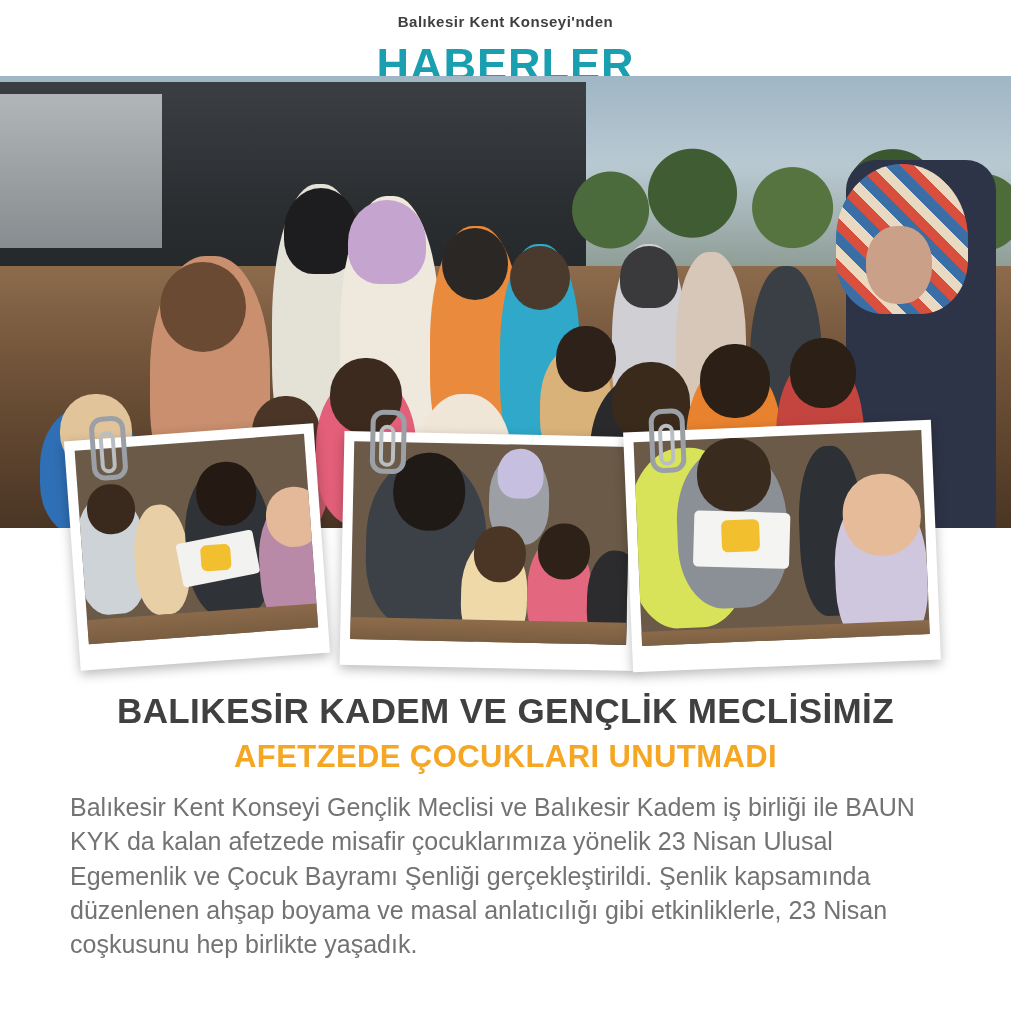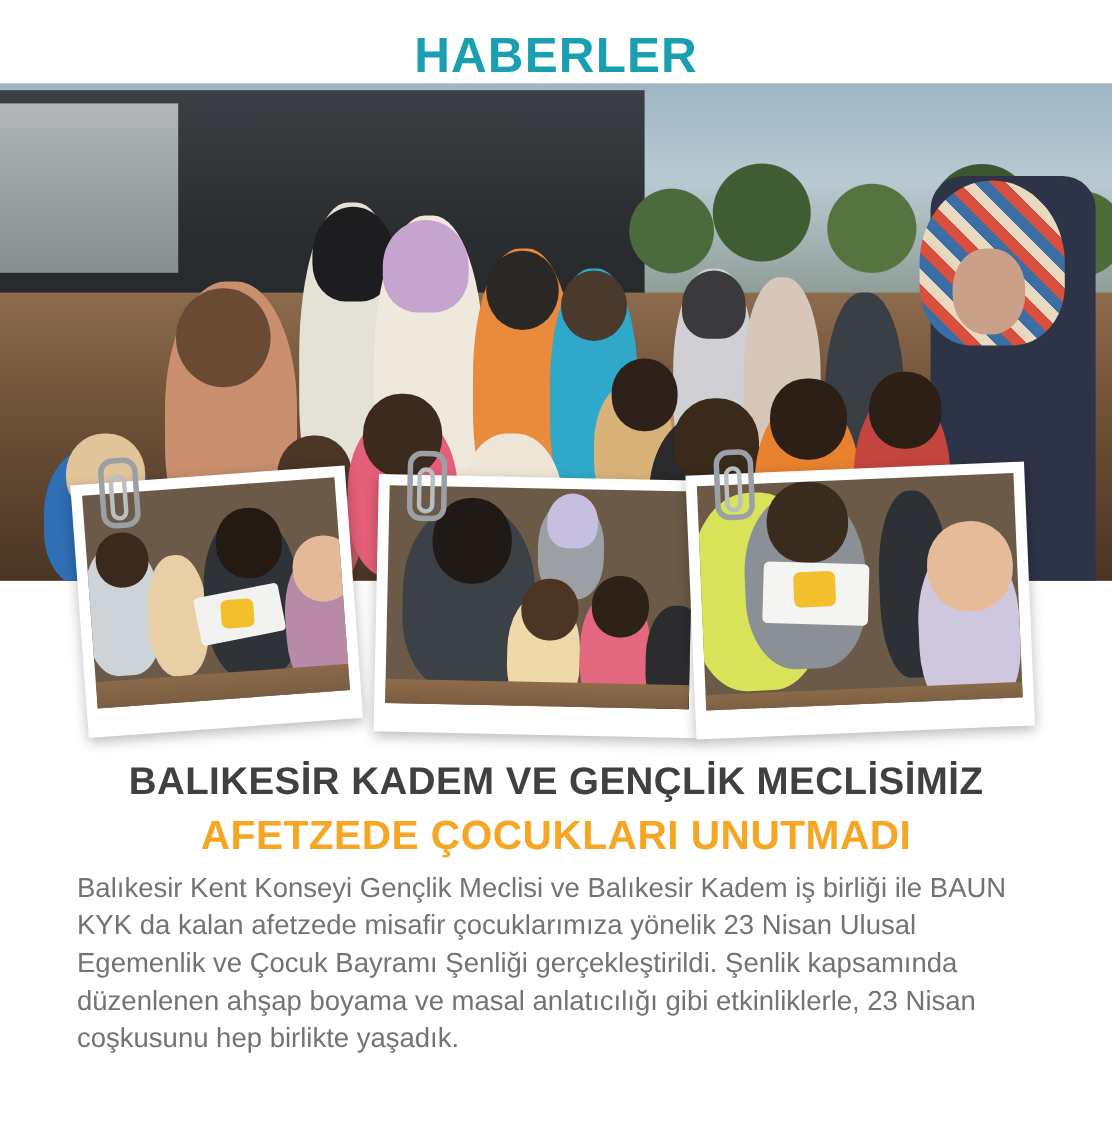--- a/index.html
+++ b/index.html
@@ -149,21 +149,21 @@
     text-align: center;
   }
   .title-1 {
     font-size: 35px;
     font-weight: bold;
     color: #404040;
     letter-spacing: 0.4px;
     line-height: 1.2;
   }
   .title-2 {
-    font-size: 37px;
+    font-size: 31px;
     font-weight: bold;
     color: #f5a623;
     letter-spacing: 0.4px;
     line-height: 1.2;
     margin-top: 6px;
   }
 
   
   .body-text {
     position: absolute;
@@ -173,20 +173,21 @@
     font-size: 25px;
     line-height: 1.37;
     color: #737373;
     text-align: left;
   }
 </style>
 </head>
 <body>
 
 <div class="header">
+  <div class="header-kicker">Balıkesir Kent Konseyi'nden</div>
   <div class="header-title">HABERLER</div>
 </div>
 
 <div class="hero">
   <div class="hero-sky"></div>
   <div class="hero-bldg"></div>
   <div class="hero-bldg2"></div>
   <div class="hero-trees"></div>
   <div class="hero-ground"></div>
   <div class="hero-table"></div>

